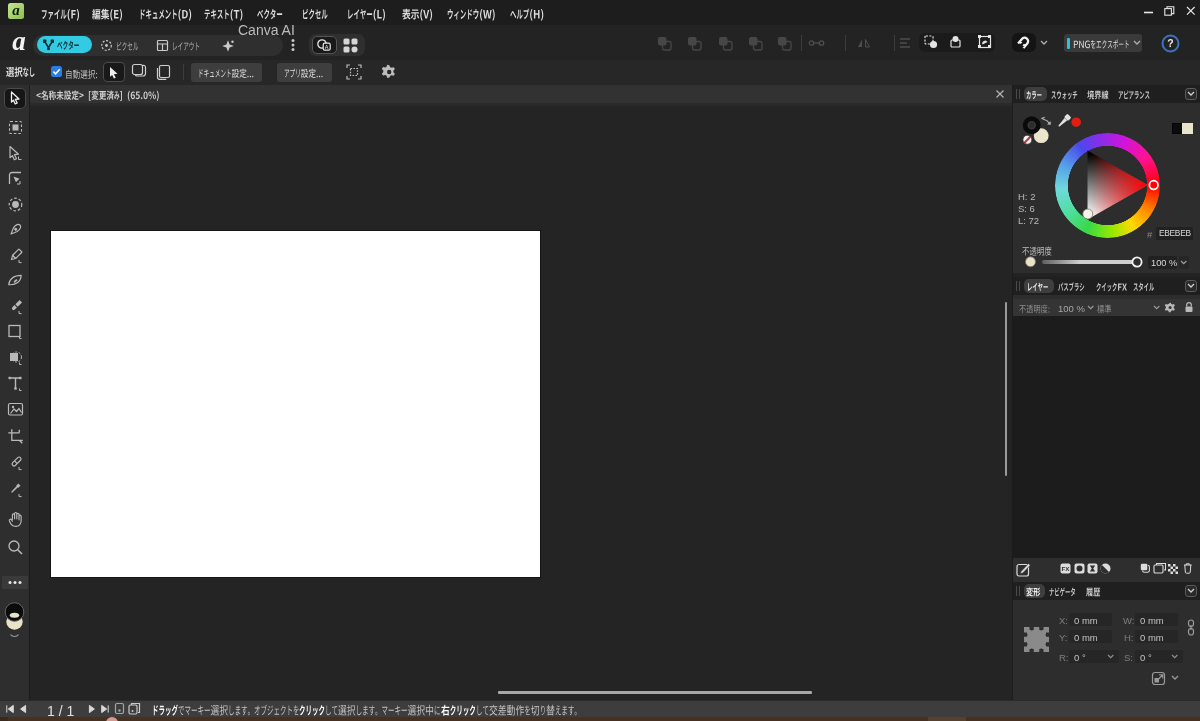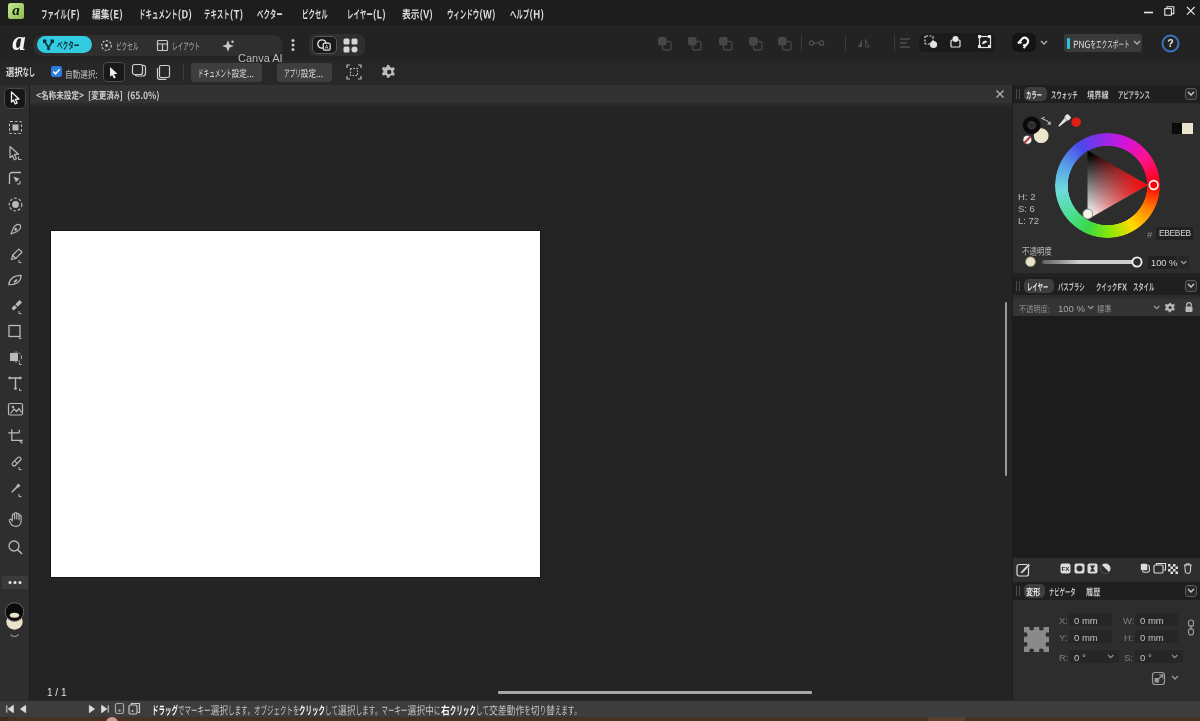--- a/index.html
+++ b/index.html
@@ -327,21 +327,21 @@
       <use href="#g43" transform="translate(560,0) scale(0.56,1)"></use>
       <use href="#g44" transform="translate(1120,0) scale(0.56,1)"></use>
       <use href="#g45" transform="translate(1680,0) scale(0.56,1)"></use>
       <use href="#g46" transform="translate(2240,0) scale(0.56,1)"></use>
     </g>
   </svg>
 <svg class="t" style="left:221px;top:38.5px;" width="14" height="14" viewBox="0 0 14 14">
     <path d="M7 1.2 L8.6 5.4 L12.8 7 L8.6 8.6 L7 12.8 L5.4 8.6 L1.2 7 L5.4 5.4 Z" fill="#c9c9c9"></path>
     <circle cx="11.5" cy="2.8" r="1.2" fill="#c9c9c9"></circle>
   </svg>
-<div class="lat" style="left:238px;top:52px;font-size:11px;color:#bcbcbc">Canva AI</div>
+<div class="lat" style="left:238px;top:22px;font-size:14px;color:#bcbcbc">Canva AI</div>
 <svg class="t" style="left:290px;top:38px;" width="6" height="14" viewBox="0 0 6 14">
     <g fill="#c9c9c9">
       <circle cx="3" cy="2.5" r="1.5"></circle>
       <circle cx="3" cy="7" r="1.5"></circle>
       <circle cx="3" cy="11.5" r="1.5"></circle>
     </g>
   </svg>
 <div style="position:absolute;left:309px;top:34px;width:56px;height:22px;background:#2f2f2f;border-radius:7px"></div>
 <div style="position:absolute;left:311.5px;top:36px;width:25px;height:18px;background:#191919;border:1px solid #565656;border-radius:5px"></div>
 <svg class="t" style="left:317px;top:39px;" width="14" height="12" viewBox="0 0 14 12">
@@ -980,21 +980,21 @@
   </svg>
 <svg class="t" style="left:1171px;top:675px;" width="9" height="7" viewBox="0 0 9 7">
     <path d="M1 1 l3 3 l3 -3" fill="none" stroke="#9a9a9a" stroke-width="1.3"></path>
   </svg>
 <svg class="t" style="left:5px;top:704px;" width="9" height="10" viewBox="0 0 9 10">
     <path d="M1.8 1.4 v7.2 M8.3 1.4 L3.3 5 L8.3 8.6 Z" fill="#d8d8d8" stroke="#d8d8d8" stroke-width="1" stroke-linejoin="round"></path>
   </svg>
 <svg class="t" style="left:17.5px;top:704px;" width="9" height="10" viewBox="0 0 9 10">
     <path d="M7.6 1.4 L2.6 5 L7.6 8.6 Z" fill="#d8d8d8" stroke="#d8d8d8" stroke-width="1" stroke-linejoin="round"></path>
   </svg>
-<div class="lat" style="left:47px;top:687px;font-size:10px;color:#e0e0e0">1 / 1</div>
+<div class="lat" style="left:47px;top:703px;font-size:14px;color:#e0e0e0">1 / 1</div>
 <svg class="t" style="left:88px;top:704px;" width="9" height="10" viewBox="0 0 9 10">
     <path d="M1.4 1.4 L6.4 5 L1.4 8.6 Z" fill="#d8d8d8" stroke="#d8d8d8" stroke-width="1" stroke-linejoin="round"></path>
   </svg>
 <svg class="t" style="left:101px;top:704px;" width="9" height="10" viewBox="0 0 9 10">
     <path d="M7.2 1.4 v7.2 M0.7 1.4 L5.7 5 L0.7 8.6 Z" fill="#d8d8d8" stroke="#d8d8d8" stroke-width="1" stroke-linejoin="round"></path>
   </svg>
 <svg class="t" style="left:114px;top:702px;" width="11" height="13" viewBox="0 0 11 13">
     <rect x="1.5" y="1.5" width="8" height="10" rx="1.5" fill="none" stroke="#a5a5a5" stroke-width="1.2"></rect>
     <circle cx="5.5" cy="8.5" r="1.2" fill="#a5a5a5"></circle>
   </svg>

